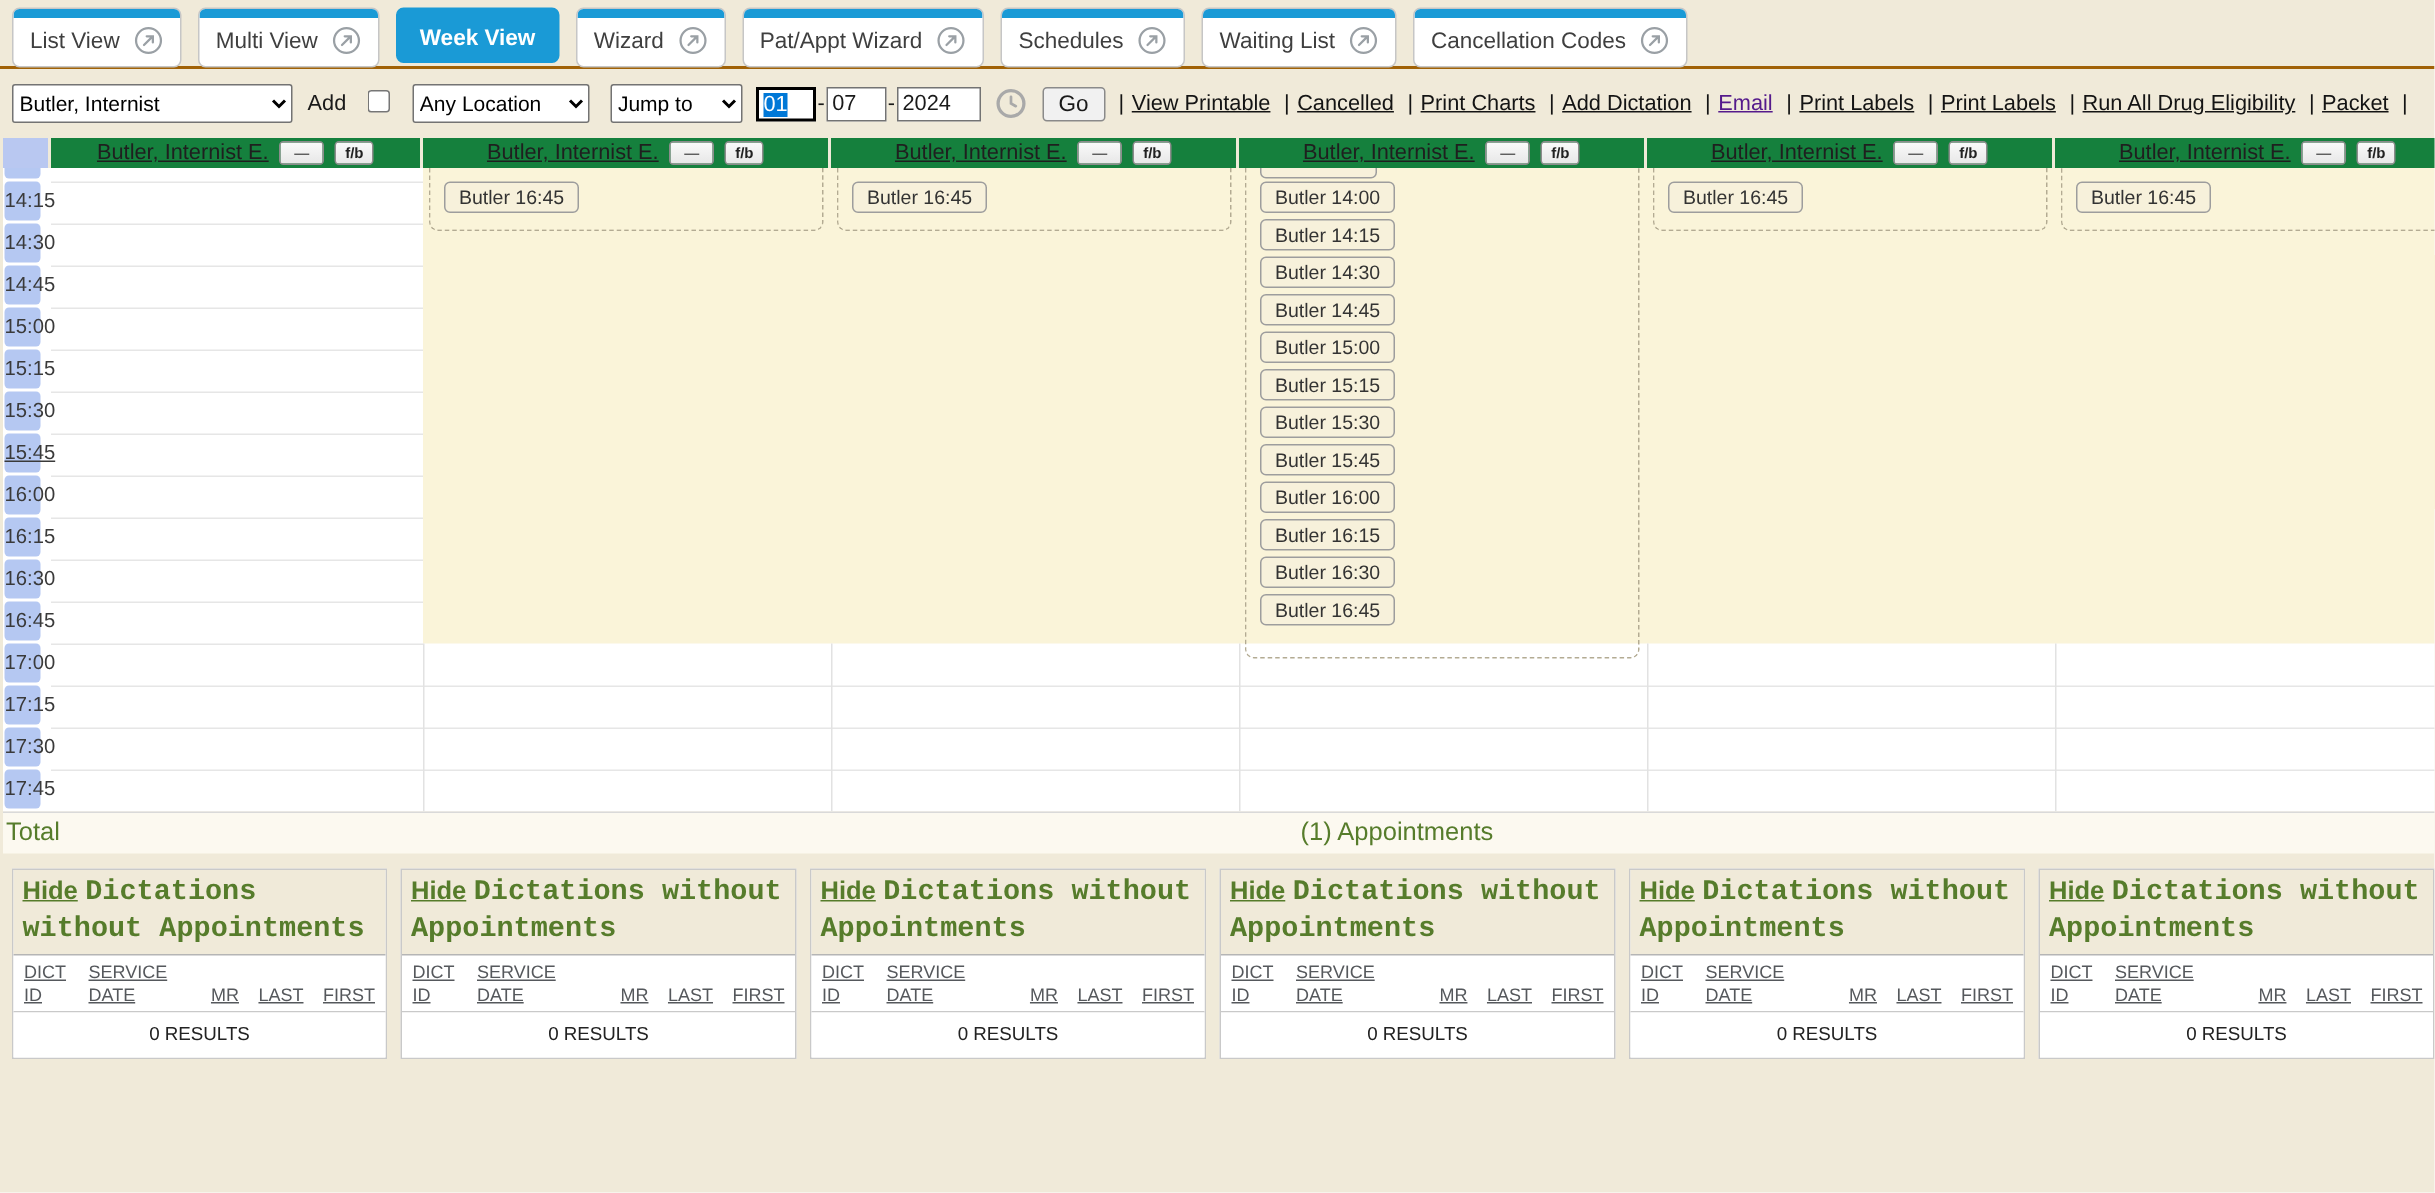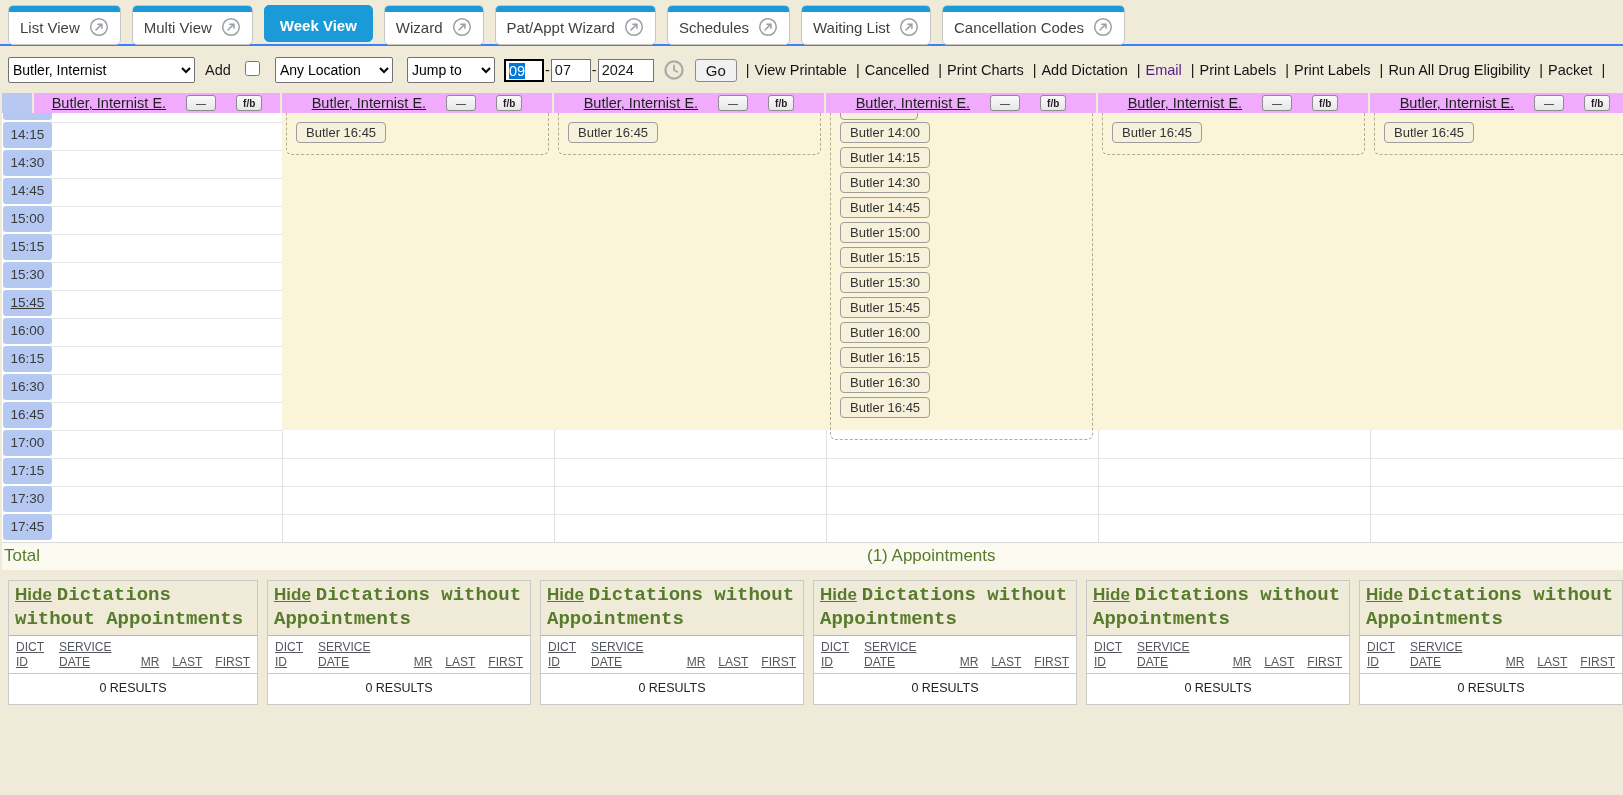--- a/index.html
+++ b/index.html
@@ -5,21 +5,21 @@
   * { box-sizing: border-box; }
   html,body { margin:0; padding:0; }
   body {
     width:1623px; height:795px; overflow:hidden;
     background:#f0ead9;
     font-family:"Liberation Sans", sans-serif;
     color:#1a1a1a;
   }
   
   .tabbar { display:flex; align-items:flex-start; padding:5px 3px 0 8px;
-            border-bottom:2px solid #3b82f6; height:46px; }
+            border-bottom:2px solid #a16207; height:46px; }
   .tab { display:inline-flex; flex-direction:column; border:1px solid #c6c6c6;
          border-radius:5px; background:#fff; margin-right:11px; overflow:hidden;
          cursor:pointer; flex:none; }
   .tab-top { height:6px; background:#1a9ad6; }
   .tab-body { display:flex; align-items:center; gap:9px; padding:5px 11px 7px;
               font-size:15px; color:#3f3f3f; }
   .tab.active { background:#1a9ad6; border-color:#1a9ad6; }
   .tab.active .tab-body { color:#fff; font-weight:bold; padding:5px 15px 7px; }
   .tabicon { width:20px; height:20px; display:inline-flex; }
   
@@ -31,37 +31,37 @@
   input[type=checkbox] { width:15px; height:15px; vertical-align:-2px; }
   .datebox { display:inline-block; min-width:40px; height:23px; border:1px solid #737373;
              background:#fff; padding:1px 3px; font-size:14.5px; line-height:19px; margin:0 1px; }
   .datebox.focus { border:2px solid #000; }
   .datebox .sel { background:#0078d7; color:#fff; }
   .datebox.year { min-width:56px; }
   .dsep { margin:0 0px; }
   .clockicon { display:inline-flex; width:22px; height:22px; margin:0 6px 0 4px; cursor:pointer; }
   .gobtn { font:15px "Liberation Sans", sans-serif; padding:2px 10px; border:1px solid #8a8a8a;
            border-radius:3px; background:#f1f1f1; color:#1a1a1a; margin-right:4px; cursor:pointer; }
-  a.toplink { color:#141414; cursor:pointer; }
+  a.toplink { color:#141414; text-decoration:underline; cursor:pointer; }
   a.toplink.visited { color:#551a8b; }
   .sep { margin:0 5px; color:#141414; }
   
   .grid { margin:6px 0 0 2px; }
   .ghead { display:flex; height:20px; width:1623px; overflow:hidden; }
   .ghead > div { flex:none; }
   .tcell { width:30px; background:#b9c8f1; margin-right:2px; }
-  .hcell { background:#f0abfc; display:flex; align-items:center; justify-content:center;
-           gap:20px; margin-right:2px; overflow:hidden; }
+  .hcell { background:#15803d; display:flex; align-items:center; justify-content:center;
+           gap:7px; margin-right:2px; overflow:hidden; }
   a.colhead { font-size:14.5px; color:#1f1f1f; text-decoration:underline; white-space:nowrap; cursor:pointer; }
   .hbtn { height:16px; border:1px solid #8c8c8c; border-radius:3px;
           background:linear-gradient(#fafafa,#e7e7e7); font:10px "Liberation Sans", sans-serif;
           line-height:13px; color:#222; padding:0 9px; cursor:pointer; }
   .hbtn.fb { padding:0 6px; font-weight:bold; }
   .gbody { position:relative; height:429px; width:1623px; overflow:hidden; background:#fff; }
-  .timecell { position:absolute; left:1px; width:49px; height:26px; background:#b5c8f2;
+  .timecell { position:absolute; left:1px; width:24px; height:26px; background:#b5c8f2;
               border-radius:3px; font-size:13.5px; color:#3a3a3a; text-align:center;
               line-height:26px; }
   .cream { position:absolute; background:#faf4d9; }
   .rline { position:absolute; height:1px; background:#e6e6e6; }
   .vline { position:absolute; width:1px; background:#e2e2e2; }
   .dashbox { position:absolute; border:1px dashed #b3ab93; border-radius:6px; }
   .chip { position:absolute; height:21px; line-height:19px; padding:0 9px;
           background:#f7f1db; border:1px solid #9d9d9d; border-radius:4px;
           font-size:13px; color:#333; white-space:nowrap; cursor:pointer; }
   .chip.partial { width:78px; }
@@ -186,21 +186,21 @@
     <option>Butler, Internist</option>
   </select>
   <span class="addwrap">Add</span>
   <input type="checkbox" style="">
   <select style="margin-left:8px;width:118px;">
     <option>Any Location</option>
   </select>
   <select style="margin-left:6px;width:88px;">
     <option>Jump to</option>
   </select>
-  <span class="datebox focus"><span class="sel">09</span></span><span class="dsep">-</span><span class="datebox">07</span><span class="dsep">-</span><span class="datebox year">2024</span>
+  <span class="datebox focus"><span class="sel">01</span></span><span class="dsep">-</span><span class="datebox">07</span><span class="dsep">-</span><span class="datebox year">2024</span>
   <span class="clockicon">
     <svg viewBox="0 0 22 22" width="22" height="22">
         <circle cx="11" cy="11" r="8.6" fill="none" stroke="#a9a9a9" stroke-width="2.2"></circle>
         <path d="M11 6.5 V11 L14.2 12.8" fill="none" stroke="#a9a9a9" stroke-width="1.8" stroke-linecap="round"></path>
       </svg>
   </span>
   <button class="gobtn">Go</button><span id="toplinks"><span class="sep">|</span><a class="toplink">View Printable</a> <span class="sep">|</span><a class="toplink">Cancelled</a> <span class="sep">|</span><a class="toplink">Print Charts</a> <span class="sep">|</span><a class="toplink">Add Dictation</a> <span class="sep">|</span><a class="toplink visited">Email</a> <span class="sep">|</span><a class="toplink">Print Labels</a> <span class="sep">|</span><a class="toplink">Print Labels</a> <span class="sep">|</span><a class="toplink">Run All Drug Eligibility</a> <span class="sep">|</span><a class="toplink">Packet</a> <span class="sep">|</span></span>
 </div>
 
 <div class="grid">

